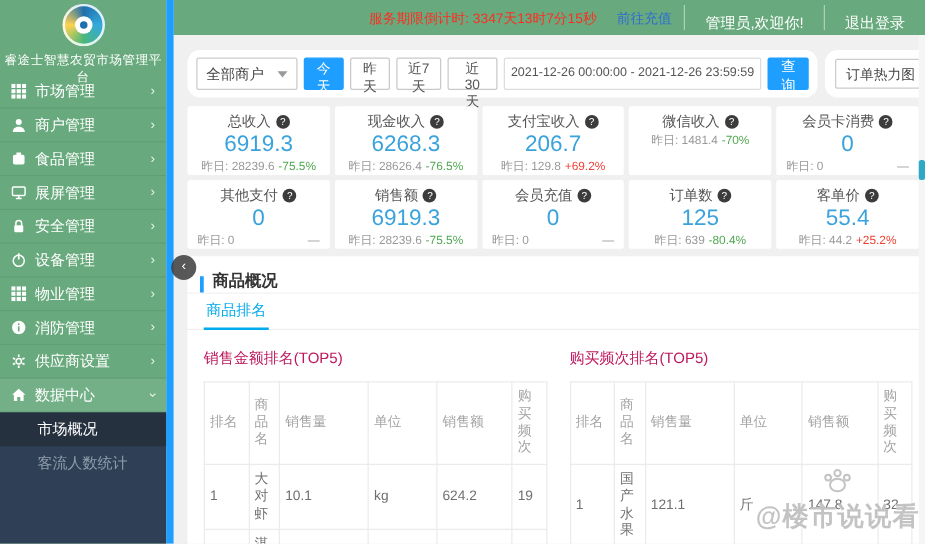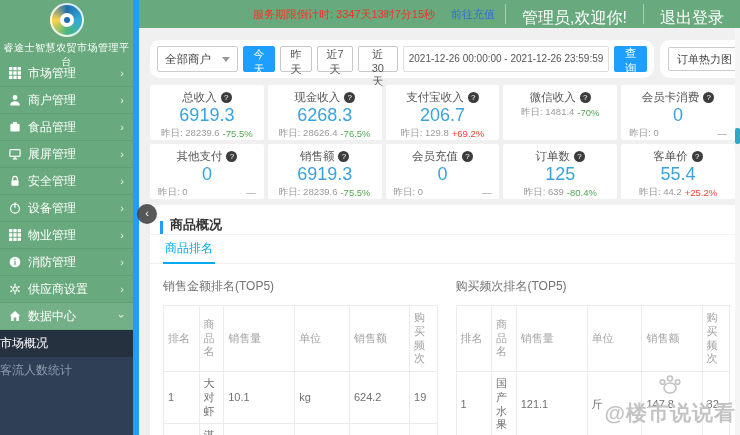--- a/index.html
+++ b/index.html
@@ -3,36 +3,36 @@
 <meta charset="utf-8">
 <style>
   * { margin:0; padding:0; box-sizing:border-box; }
   html,body { width:740px; height:435px; overflow:hidden; font-family:"Liberation Sans","DejaVu Sans",sans-serif; background:#f0f0f0; }
   body { position:relative; }
 
   
   .topbar { position:absolute; left:139px; top:0; width:601px; height:28px; background:#68aa7d; display:flex; align-items:center; justify-content:flex-end; }
   .tb-countdown { color:#fb2f24; font-size:11px; margin-right:16px; }
   .tb-recharge { color:#2e6fd0; font-size:11px; margin-right:10px; cursor:pointer; }
-  .tb-item { color:#fff; font-size:16px; padding:0 16px; height:20px; line-height:28px; border-left:1px solid rgba(255,255,255,.45); cursor:pointer; }
+  .tb-item { color:#fff; font-size:12px; padding:0 16px; height:20px; line-height:28px; border-left:1px solid rgba(255,255,255,.45); cursor:pointer; }
 
   
   .sidebar { position:absolute; left:0; top:0; width:133px; height:435px; background:#68aa7d; display:flex; flex-direction:column; }
   .brand-box { height:60px; position:relative; flex:0 0 auto; }
   .logo { position:absolute; left:50%; top:3px; transform:translateX(-50%); width:34px; height:34px; border-radius:50%; background:conic-gradient(#1f6fae,#34a9db,#49b77c,#ffd34d,#1f6fae); box-shadow:0 0 0 2px rgba(255,255,255,.85) inset; }
   .logo::after { content:""; position:absolute; left:10px; top:10px; width:14px; height:14px; border-radius:50%; background:#fff; }
   .logo::before { content:""; position:absolute; left:14px; top:14px; width:6px; height:6px; border-radius:50%; background:#1f6fae; z-index:1; }
   .brand-text { position:absolute; left:0; right:0; top:41px; text-align:center; color:#fff; font-size:10px; letter-spacing:.5px; }
   .nav-item { height:27px; display:flex; align-items:center; gap:7px; padding:0 9px; color:#fff; font-size:12px; border-bottom:1px solid rgba(0,0,0,.07); cursor:pointer; flex:0 0 auto; }
   .nav-item svg { flex:0 0 auto; }
   .nav-arrow { margin-left:auto; font-size:11px; color:rgba(255,255,255,.85); }
   .nav-arrow.down { transform:rotate(90deg); }
   .nav-item.open { background:rgba(255,255,255,.08); }
   .submenu { background:#2f4056; flex:1 1 auto; }
-  .submenu-item { height:27px; line-height:27px; font-size:12px; color:#8f9bab; cursor:pointer; }
+  .submenu-item { height:27px; line-height:27px; padding-left:30px; font-size:12px; color:#8f9bab; cursor:pointer; }
   .submenu-item.active { color:#fff; background:#26313f; }
 
   
   .v-divider { position:absolute; left:133px; top:0; width:6px; height:435px; background:#1E9FFF; }
   .collapse-btn { position:absolute; left:137px; top:204px; width:20px; height:20px; border-radius:50%; background:rgba(60,60,60,.85); color:#fff; font-size:11px; line-height:19px; text-align:center; z-index:6; cursor:pointer; }
 
   
   .content { position:absolute; left:139px; top:28px; width:601px; height:407px; background:#f0f0f0; }
   .card-white { background:#fff; border-radius:10px; }
 
@@ -60,21 +60,21 @@
 
   
   .panel { position:absolute; left:11px; top:177px; width:590px; height:280px; background:#fff; border-radius:2px; }
   .panel-header { display:flex; align-items:flex-end; height:30px; padding:0 10px; border-bottom:1px solid #f2f2f2; }
   .accent-bar { width:3px; height:13px; background:#1E9FFF; margin-right:7px; }
   .panel-title { font-size:13px; font-weight:bold; color:#333; }
   .tab-row { height:29px; border-bottom:1px solid #eee; }
   .tab { display:inline-block; margin-left:13px; padding:0 2px; line-height:27px; font-size:12px; color:#01AAED; border-bottom:2px solid #01AAED; cursor:pointer; }
   .tables-wrap { display:flex; gap:18px; padding:10px 10px 0 13px; }
   .tbl-block { flex:1; min-width:0; }
-  .tbl-title { font-size:12px; color:#737373; margin:4px 0 10px; }
+  .tbl-title { font-size:12px; color:#be185d; margin:4px 0 10px; }
   table { width:100%; border-collapse:collapse; table-layout:fixed; font-size:11px; }
   th,td { border:1px solid #ebebeb; padding:5px 4px; word-break:break-all; line-height:1.25; vertical-align:middle; text-align:left; }
   th { font-weight:normal; color:#a3a3a3; }
   td { color:#707070; }
 
   
   .scroll-track { position:absolute; right:0; top:28px; width:5px; height:407px; background:#f5f5f5; z-index:5; }
   .scroll-thumb { position:absolute; top:100px; left:0; width:5px; height:16px; background:#2fa8c8; border-radius:2px; cursor:grab; }
   .watermark { position:absolute; right:4px; bottom:8px; display:flex; align-items:center; gap:2px; z-index:10; pointer-events:none;flex-direction:column; }
   .watermark-text { font-size:21px; font-weight:bold; color:rgba(185,185,185,.85); text-shadow:0 1px 0 rgba(255,255,255,.9); letter-spacing:1px; }

